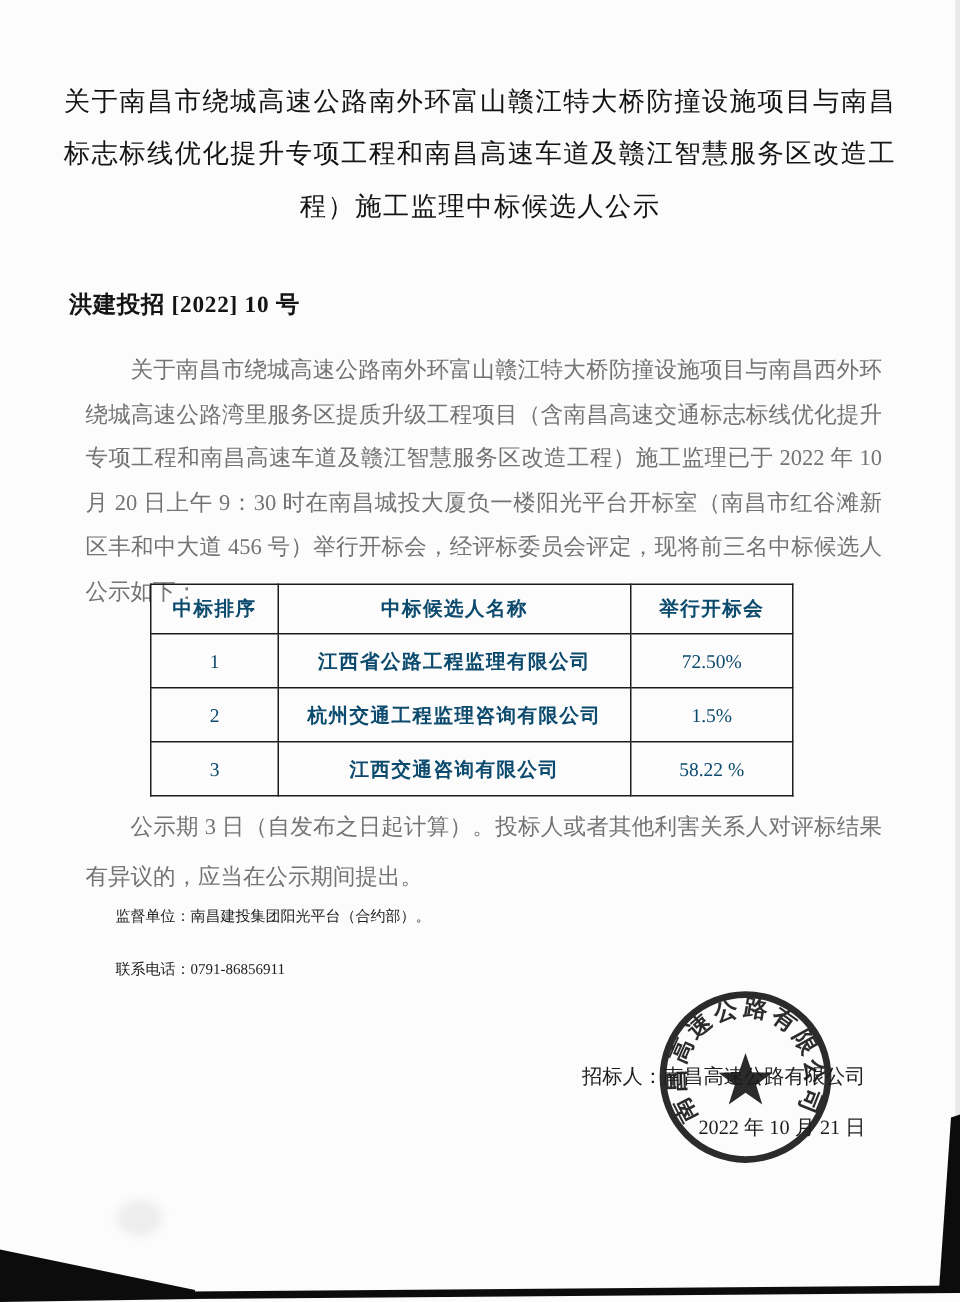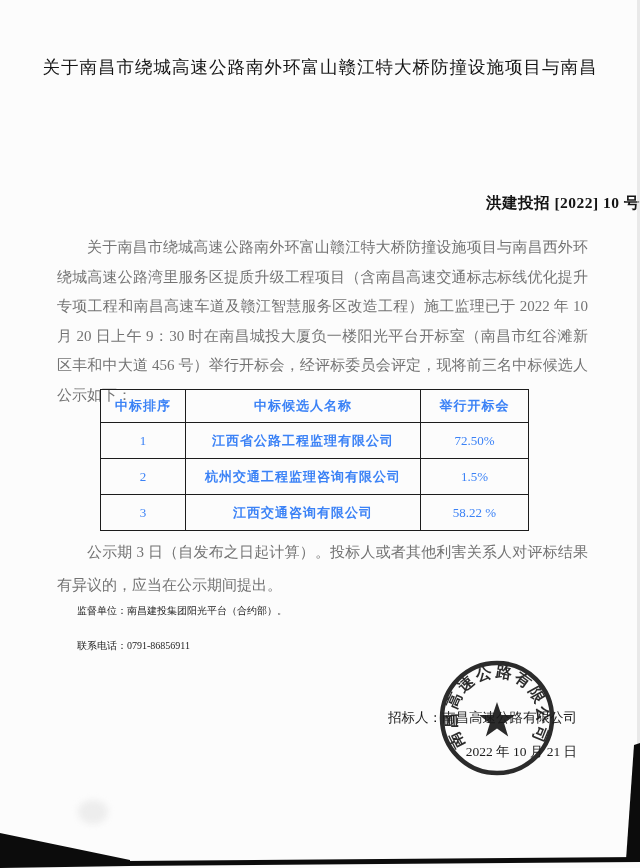--- a/index.html
+++ b/index.html
@@ -22,24 +22,25 @@
   }
   .title-line{
     font-size:17.5px;font-weight:400;
     line-height:35px;
     letter-spacing:1px;
     white-space:nowrap;
     color:#141414;
   }
   .doc-number{
     position:absolute;top:193px;left:0;right:0;
-    text-align:right;
+    text-align:left;
     font-size:15.5px;font-weight:700;
     color:#141414;
     letter-spacing:0.5px;
+    padding-left:46px;
   }
   
   .para{
     position:absolute;left:57px;right:52px;
     font-size:15px;
     text-align:justify;
     text-justify:inter-character;
     color:#737373;
   }
   .para1{top:233px;line-height:29.5px;text-indent:2em;}
@@ -53,21 +54,21 @@
   }
   .supervisor-line{top:604px;}
   .phone-line{top:639px;}
   
   table.bid-table{
     position:absolute;top:389px;left:100px;
     width:428px;
     border-collapse:collapse;
     table-layout:fixed;
     font-size:13px;
-    color:#3b82f6;
+    color:#0c4a6e;
     padding-left:16px;
   }
   .bid-table th,.bid-table td{
     border:1.6px solid #1c1c1c;
     text-align:center;
     vertical-align:middle;
     padding:0;
     overflow:hidden;
     white-space:nowrap;
   }
@@ -106,20 +107,22 @@
     filter:blur(3px);
   }
 </style>
 </head>
 <body>
 
 <div class="page">
 
   <div class="title-block">
     <div class="title-line">关于南昌市绕城高速公路南外环富山赣江特大桥防撞设施项目与南昌</div>
+    <div class="title-line">标志标线优化提升专项工程和南昌高速车道及赣江智慧服务区改造工</div>
+    <div class="title-line">程）施工监理中标候选人公示</div>
   </div>
 
   <div class="doc-number">洪建投招 [2022] 10 号</div>
 
   <div class="para para1">关于南昌市绕城高速公路南外环富山赣江特大桥防撞设施项目与南昌西外环绕城高速公路湾里服务区提质升级工程项目（含南昌高速交通标志标线优化提升专项工程和南昌高速车道及赣江智慧服务区改造工程）施工监理已于 2022 年 10 月 20 日上午 9：30 时在南昌城投大厦负一楼阳光平台开标室（南昌市红谷滩新区丰和中大道 456 号）举行开标会，经评标委员会评定，现将前三名中标候选人公示如下：</div>
 
   <table class="bid-table">
     <colgroup>
       <col style="width:85px">
       <col style="width:235px">

